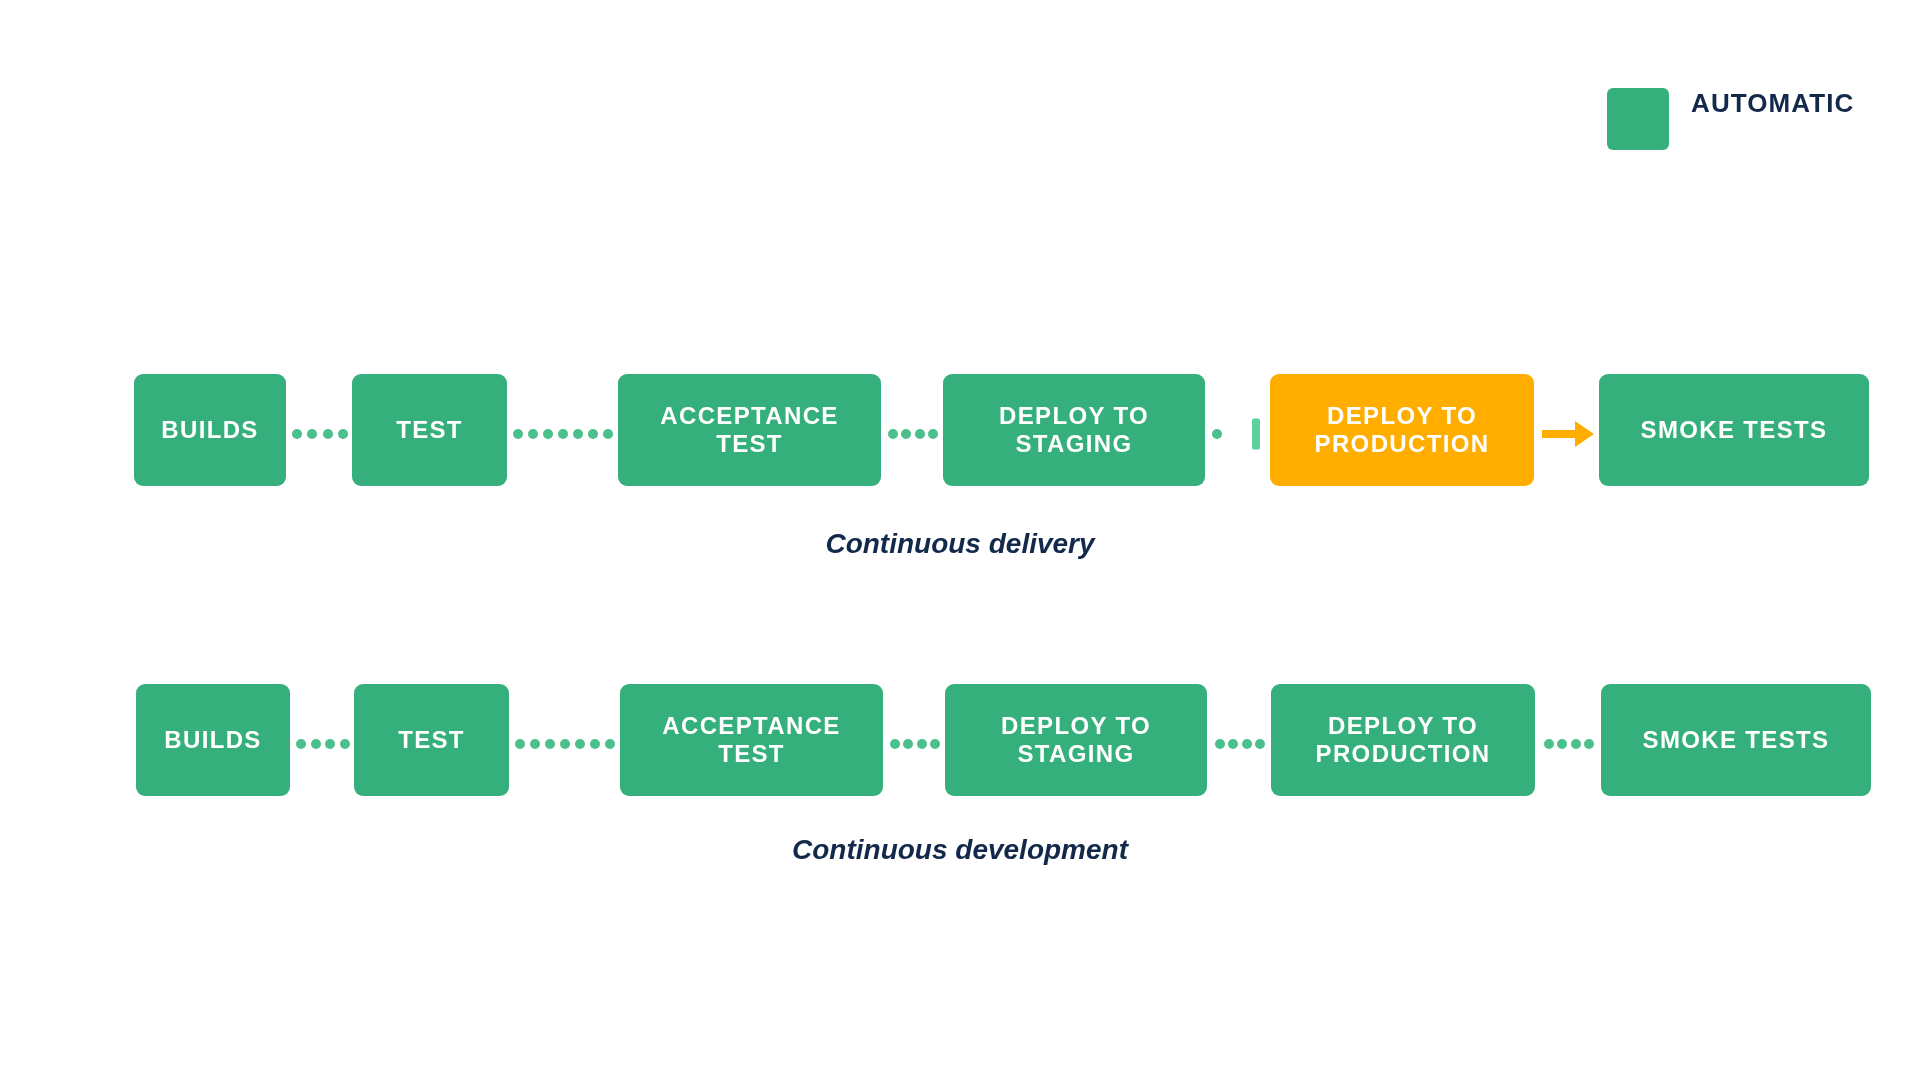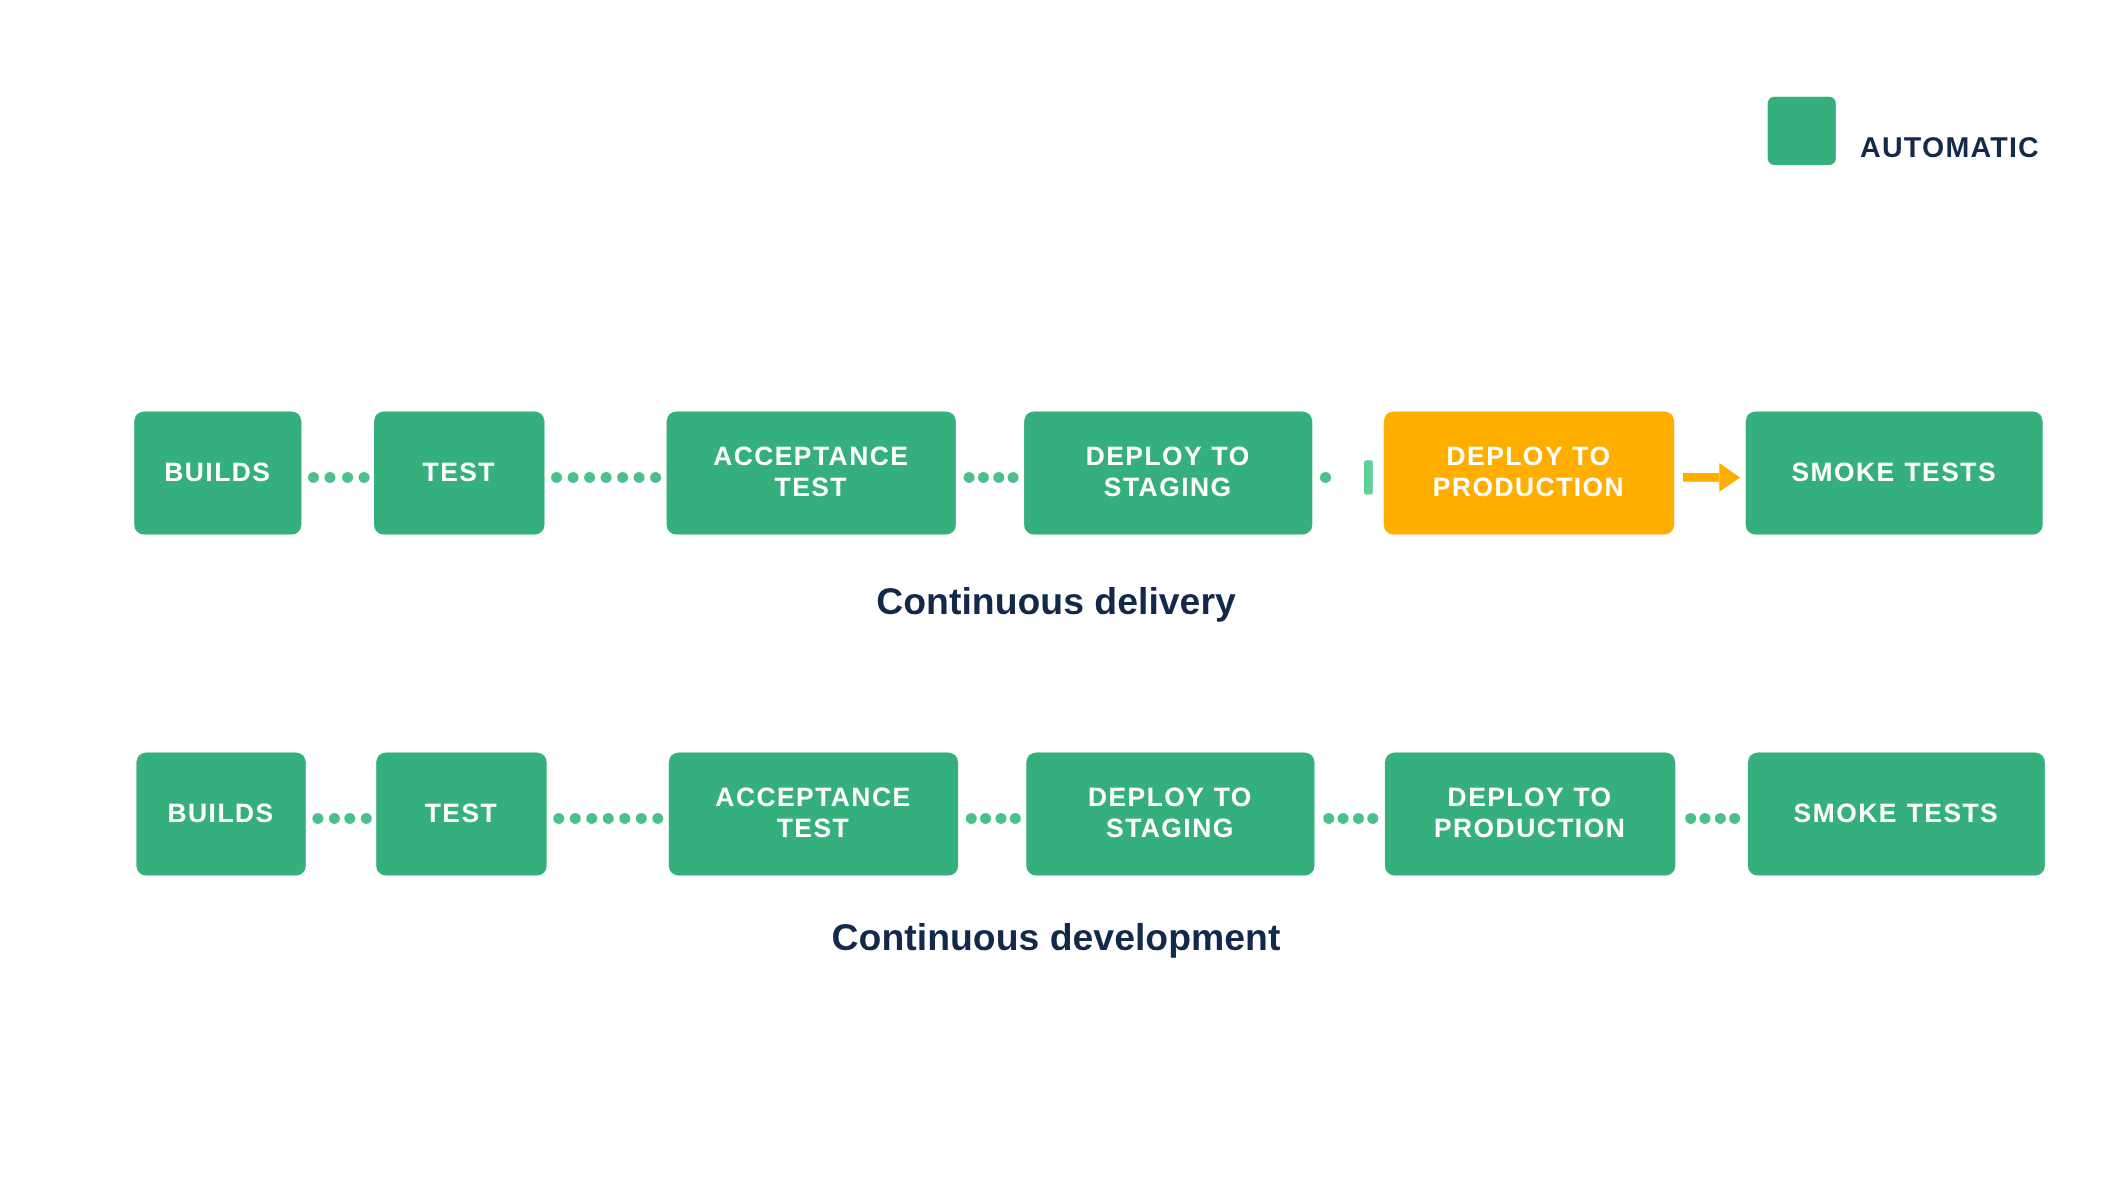--- a/index.html
+++ b/index.html
@@ -19,41 +19,41 @@
   .legend {
     position: absolute;
     top: 88px;
     left: 1607px;
     display: flex;
     flex-direction: column;
     gap: 19px;
   }
   .legend-row {
     display: flex;
-    align-items: flex-end;
+    align-items: flex-start;
     gap: 22px;
   }
   .legend-swatch {
     width: 62px;
     height: 62px;
     border-radius: 6px;
     flex: none;
   }
   .legend-label {
     font-size: 26px;
     font-weight: bold;
     letter-spacing: 1.1px;
     color: #13294b;
     white-space: nowrap;
   }
 
   
   .row {
     position: absolute;
-    left: 0;
+    left: 12px;
     width: 1704px;
     height: 120px;
   }
   .row-delivery   { top: 374px; }
   .row-developmnt { top: 684px; }
 
   .node {
     position: absolute;
     top: 0;
     height: 112px;
@@ -120,23 +120,24 @@
     border-bottom: 13px solid transparent;
     border-left: 19px solid #ffae00;
   }
 
   
   .caption {
     position: absolute;
     width: 1920px;
     left: 0;
     text-align: center;
-    font-size: 34px;
+    font-size: 28px;
     font-weight: bold;
     color: #13294b;
+    font-style: italic;
   }
   .cap-delivery   { top: 528px; }
   .cap-developmnt { top: 834px; }
 </style>
 </head>
 <body>
 
 <div class="legend">
   <div class="legend-row">
     <span class="legend-swatch" style="background: rgb(53, 176, 124);"></span>

